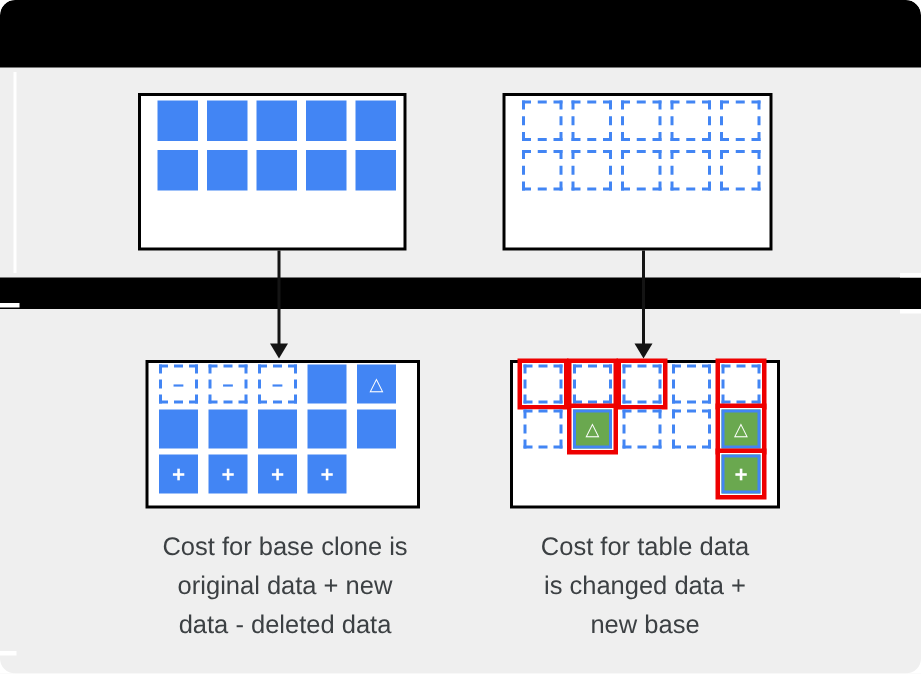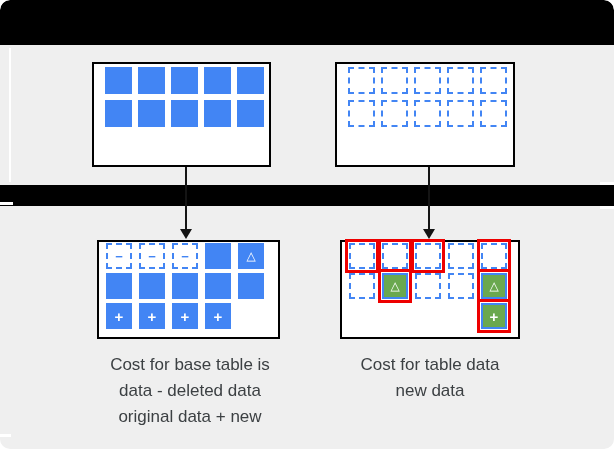--- a/index.html
+++ b/index.html
@@ -144,24 +144,25 @@
           <div class="cell green-delta-red">△</div>
           <div class="cell empty"></div>
           <div class="cell empty"></div>
           <div class="cell empty"></div>
           <div class="cell empty"></div>
           <div class="cell green-plus-red">+</div>
         </div>
     </div>
 
     <div class="caption caption-left">
-      <div>Cost for base table is</div>
+      <div>Cost for base clone is</div>
+      <div>original data + new</div>
       <div>data - deleted data</div>
-      <div>original data + new</div>
     </div>
 
     <div class="caption caption-right">
       <div>Cost for table data</div>
-      <div>new data</div>
+      <div>is changed data +</div>
+      <div>new base</div>
     </div>
 
   </div>
 </div>
 
 </body></html>

